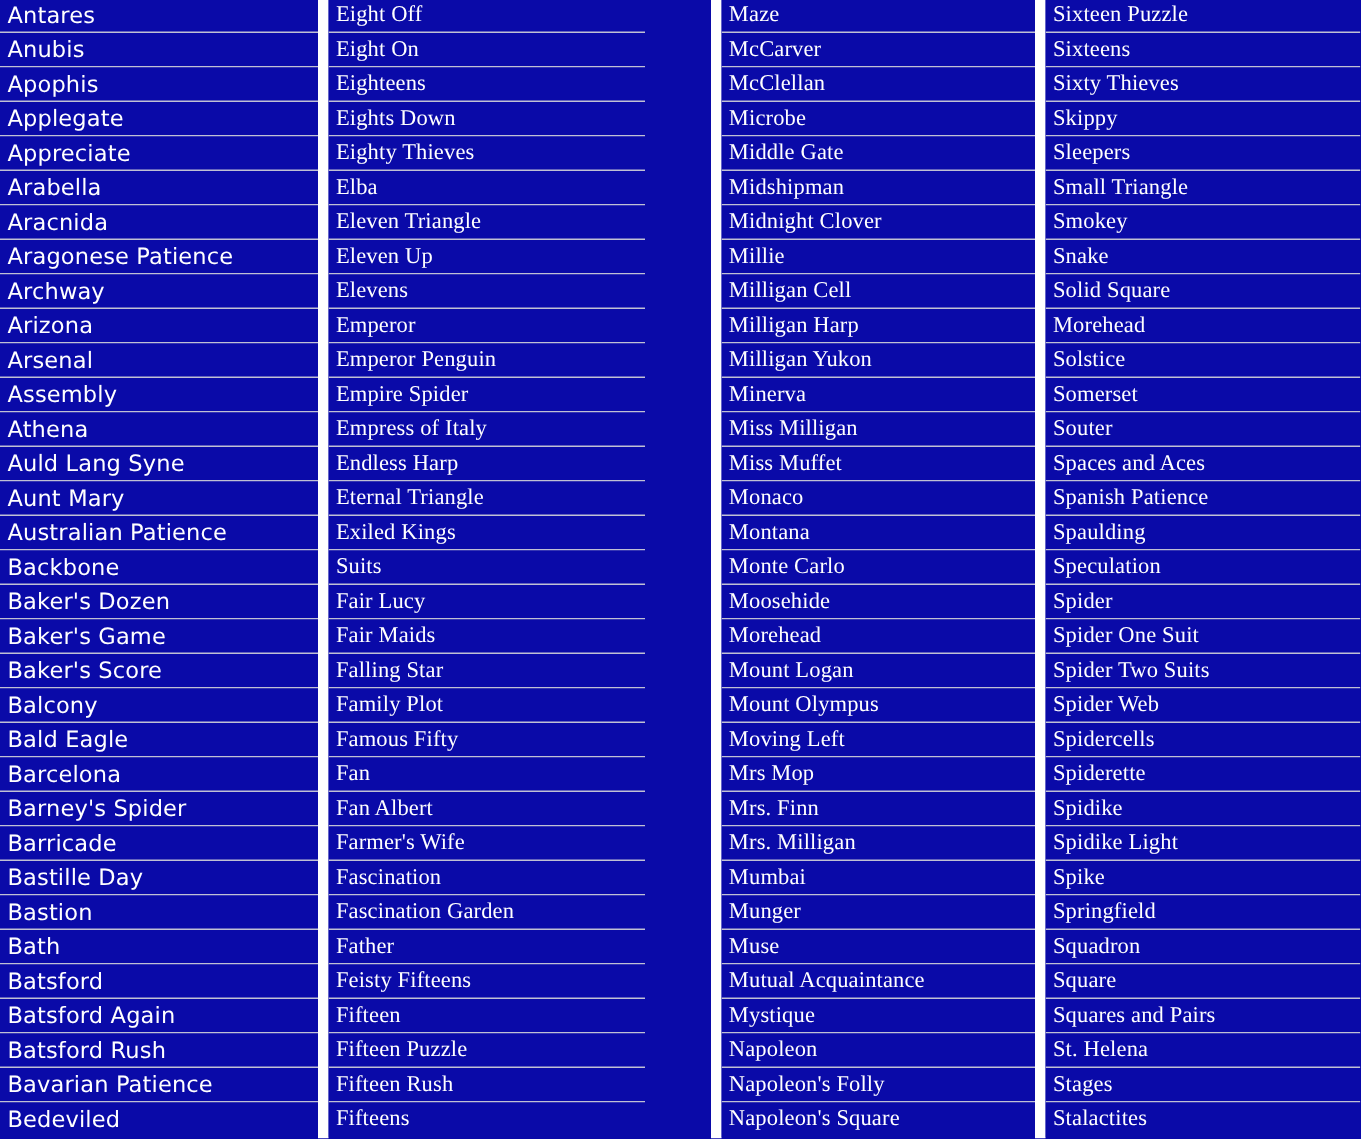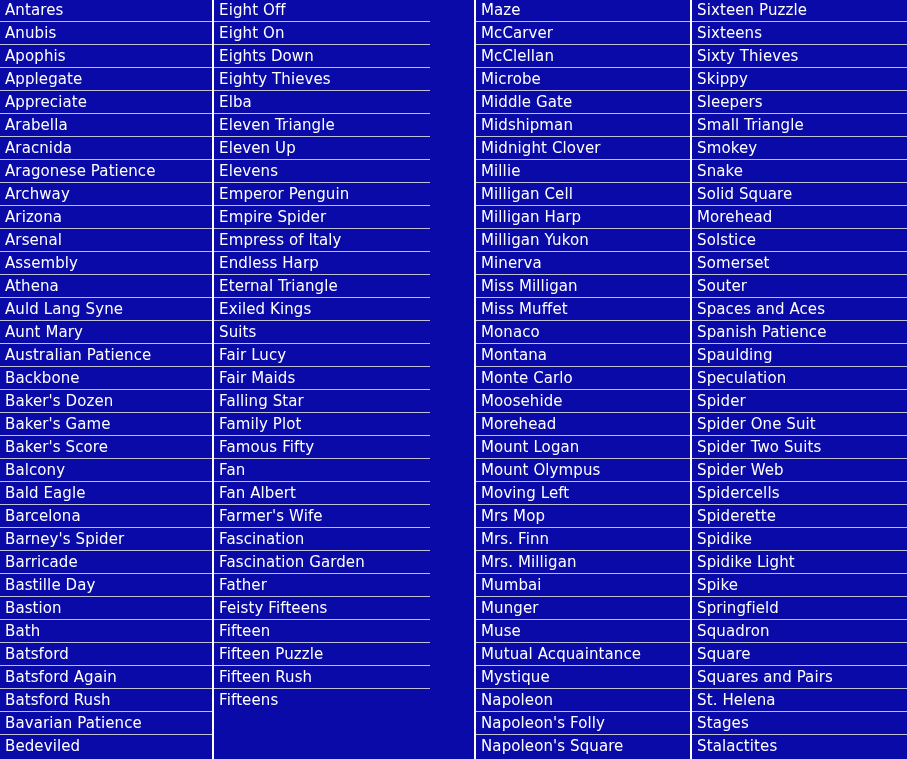--- a/index.html
+++ b/index.html
@@ -40,21 +40,22 @@
 
   .game-column.col-0 { width: 223px; }
   .game-column.col-1 { width: 229px; }
   .game-column.col-2 { width: 227px; margin-left: 44px; }
   .game-column.col-3 { width: 228px; }
 
   
   .game-column.col-1,
   .game-column.col-2,
   .game-column.col-3 {
-    border-left: 2px solid #ffffff;
+    border-left: 7px solid #ffffff;
+    font-family: Liberation Serif, serif;
   }
 
   .game-cell {
     box-sizing: border-box;
     height: 23px;
     line-height: 22px;
     padding-left: 5px;
     padding-right: 3px;
     color: #ffffff;
     font-size: 15px;
@@ -112,26 +113,28 @@
         <div class="game-cell">Bath</div>
         <div class="game-cell">Batsford</div>
         <div class="game-cell">Batsford Again</div>
         <div class="game-cell">Batsford Rush</div>
         <div class="game-cell">Bavarian Patience</div>
         <div class="game-cell last-row">Bedeviled</div>
       </div>
       <div class="game-column col-1">
         <div class="game-cell first-row">Eight Off</div>
         <div class="game-cell">Eight On</div>
+        <div class="game-cell">Eighteens</div>
         <div class="game-cell">Eights Down</div>
         <div class="game-cell">Eighty Thieves</div>
         <div class="game-cell">Elba</div>
         <div class="game-cell">Eleven Triangle</div>
         <div class="game-cell">Eleven Up</div>
         <div class="game-cell">Elevens</div>
+        <div class="game-cell">Emperor</div>
         <div class="game-cell">Emperor Penguin</div>
         <div class="game-cell">Empire Spider</div>
         <div class="game-cell">Empress of Italy</div>
         <div class="game-cell">Endless Harp</div>
         <div class="game-cell">Eternal Triangle</div>
         <div class="game-cell">Exiled Kings</div>
         <div class="game-cell">Suits</div>
         <div class="game-cell">Fair Lucy</div>
         <div class="game-cell">Fair Maids</div>
         <div class="game-cell">Falling Star</div>

